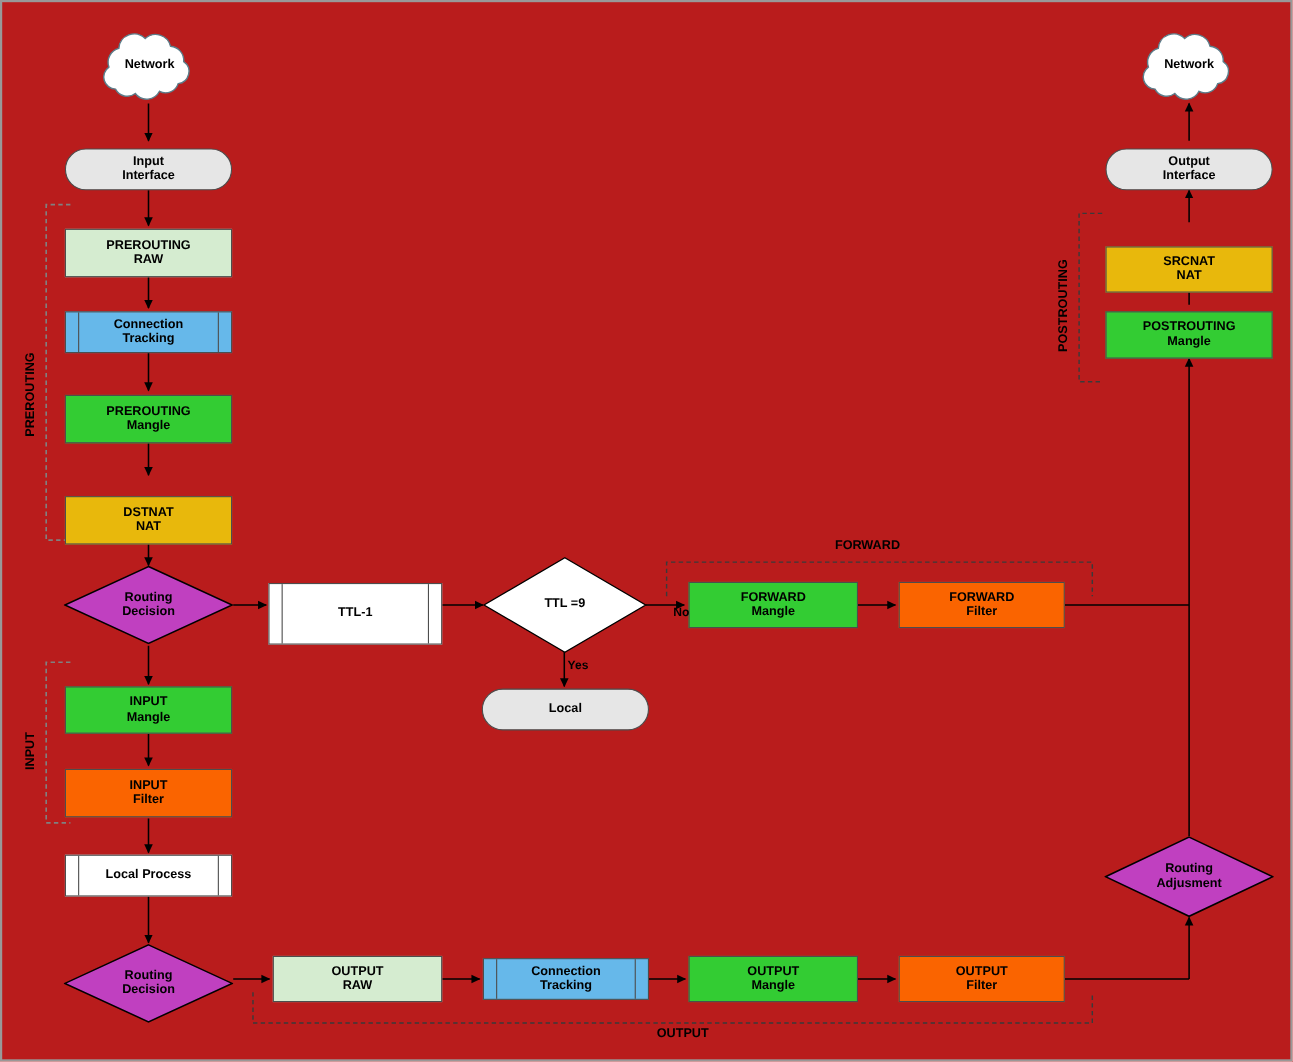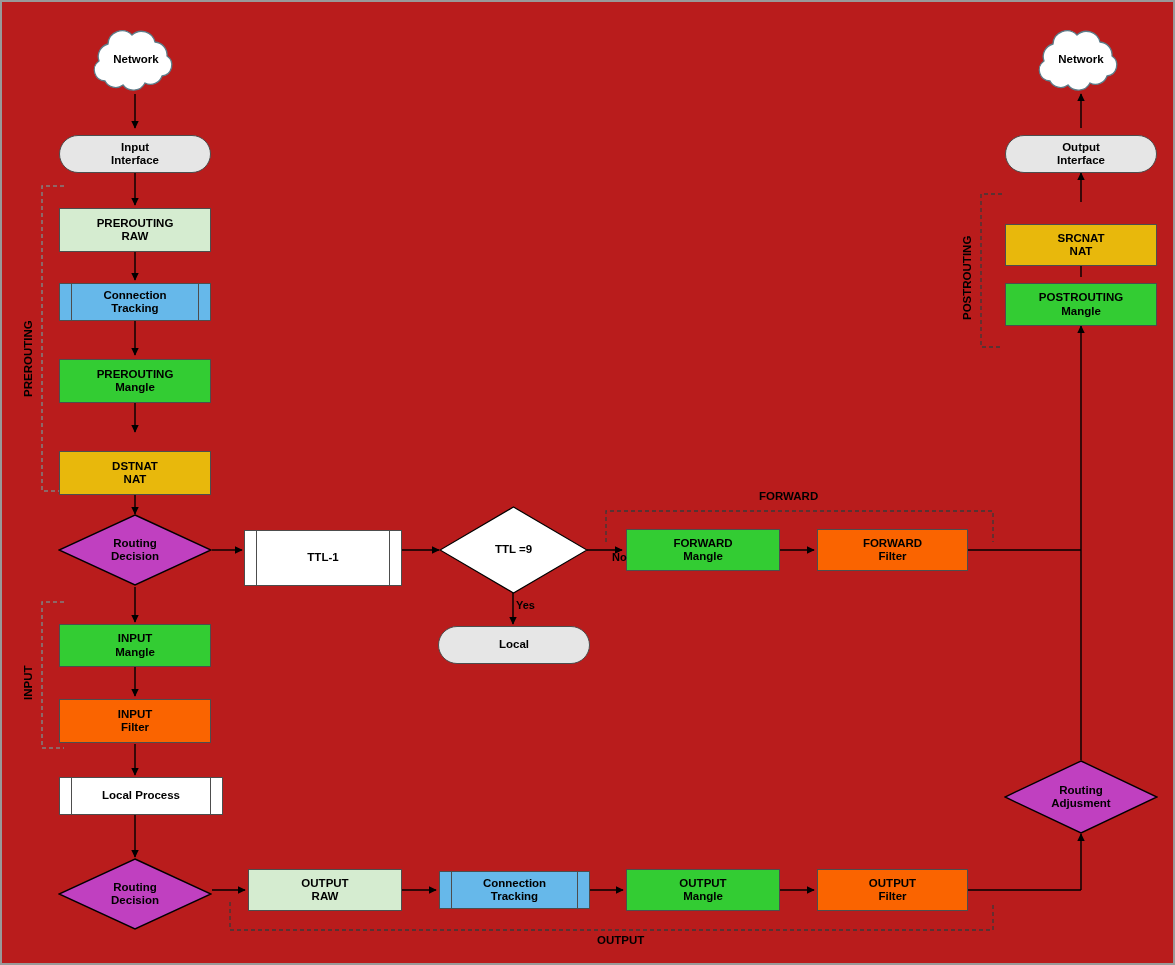--- a/index.html
+++ b/index.html
@@ -184,21 +184,21 @@
   <div class="node box mangle" style="left:57px;top:622px;width:152px;height:43px;">
     <span class="lbl">INPUT
 Mangle</span>
   </div>
 
   <div class="node box filter" style="left:57px;top:697px;width:152px;height:44px;">
     <span class="lbl">INPUT
 Filter</span>
   </div>
 
-  <div class="node plain pp" style="left:57px;top:775px;width:164px;height:38px;">
+  <div class="node plain pp" style="left:57px;top:775px;width:152px;height:38px;">
     <span class="lbl">Local Process</span>
   </div>
 
   <div class="node diamond" style="left:56px;top:856px;width:154px;height:72px;">
     <svg class="dshape" viewBox="0 0 154 72" xmlns="http://www.w3.org/2000/svg">
       <polygon points="77,1 153,36 77,71 1,36" fill="#c040c0" stroke="#000000" stroke-width="1.4"></polygon>
     </svg>
     <span class="lbl">Routing
 Decision</span>
   </div>

